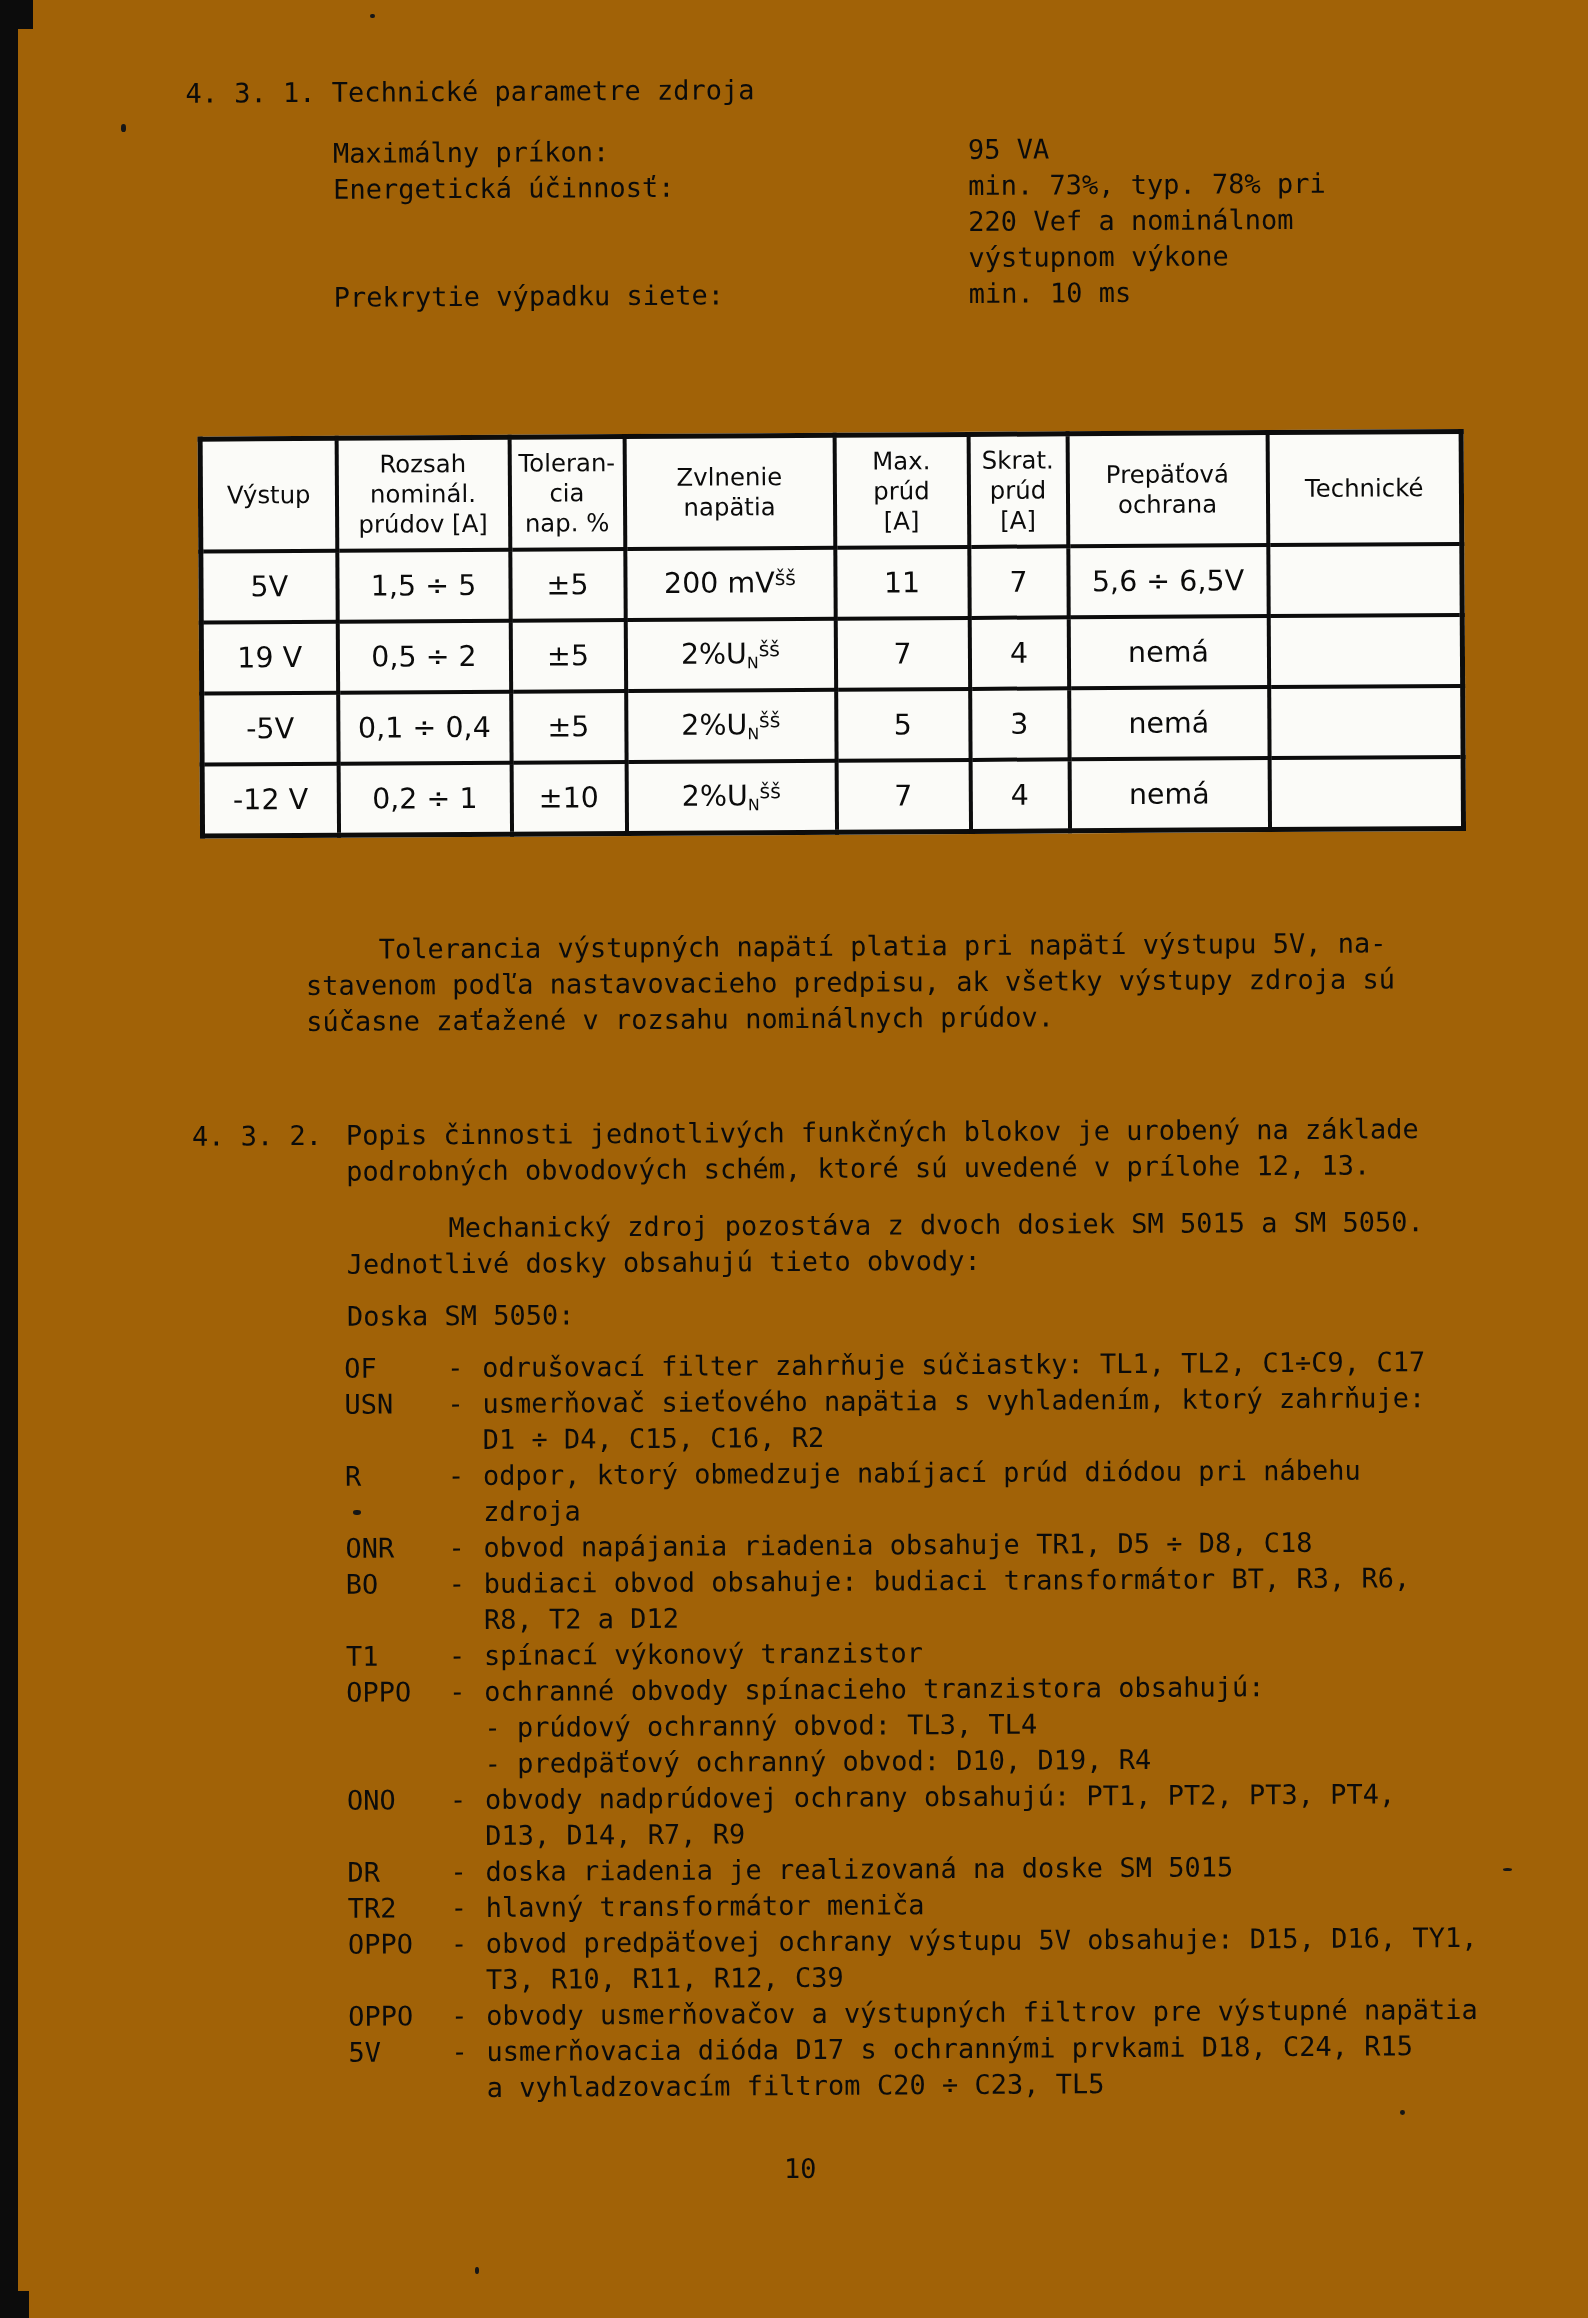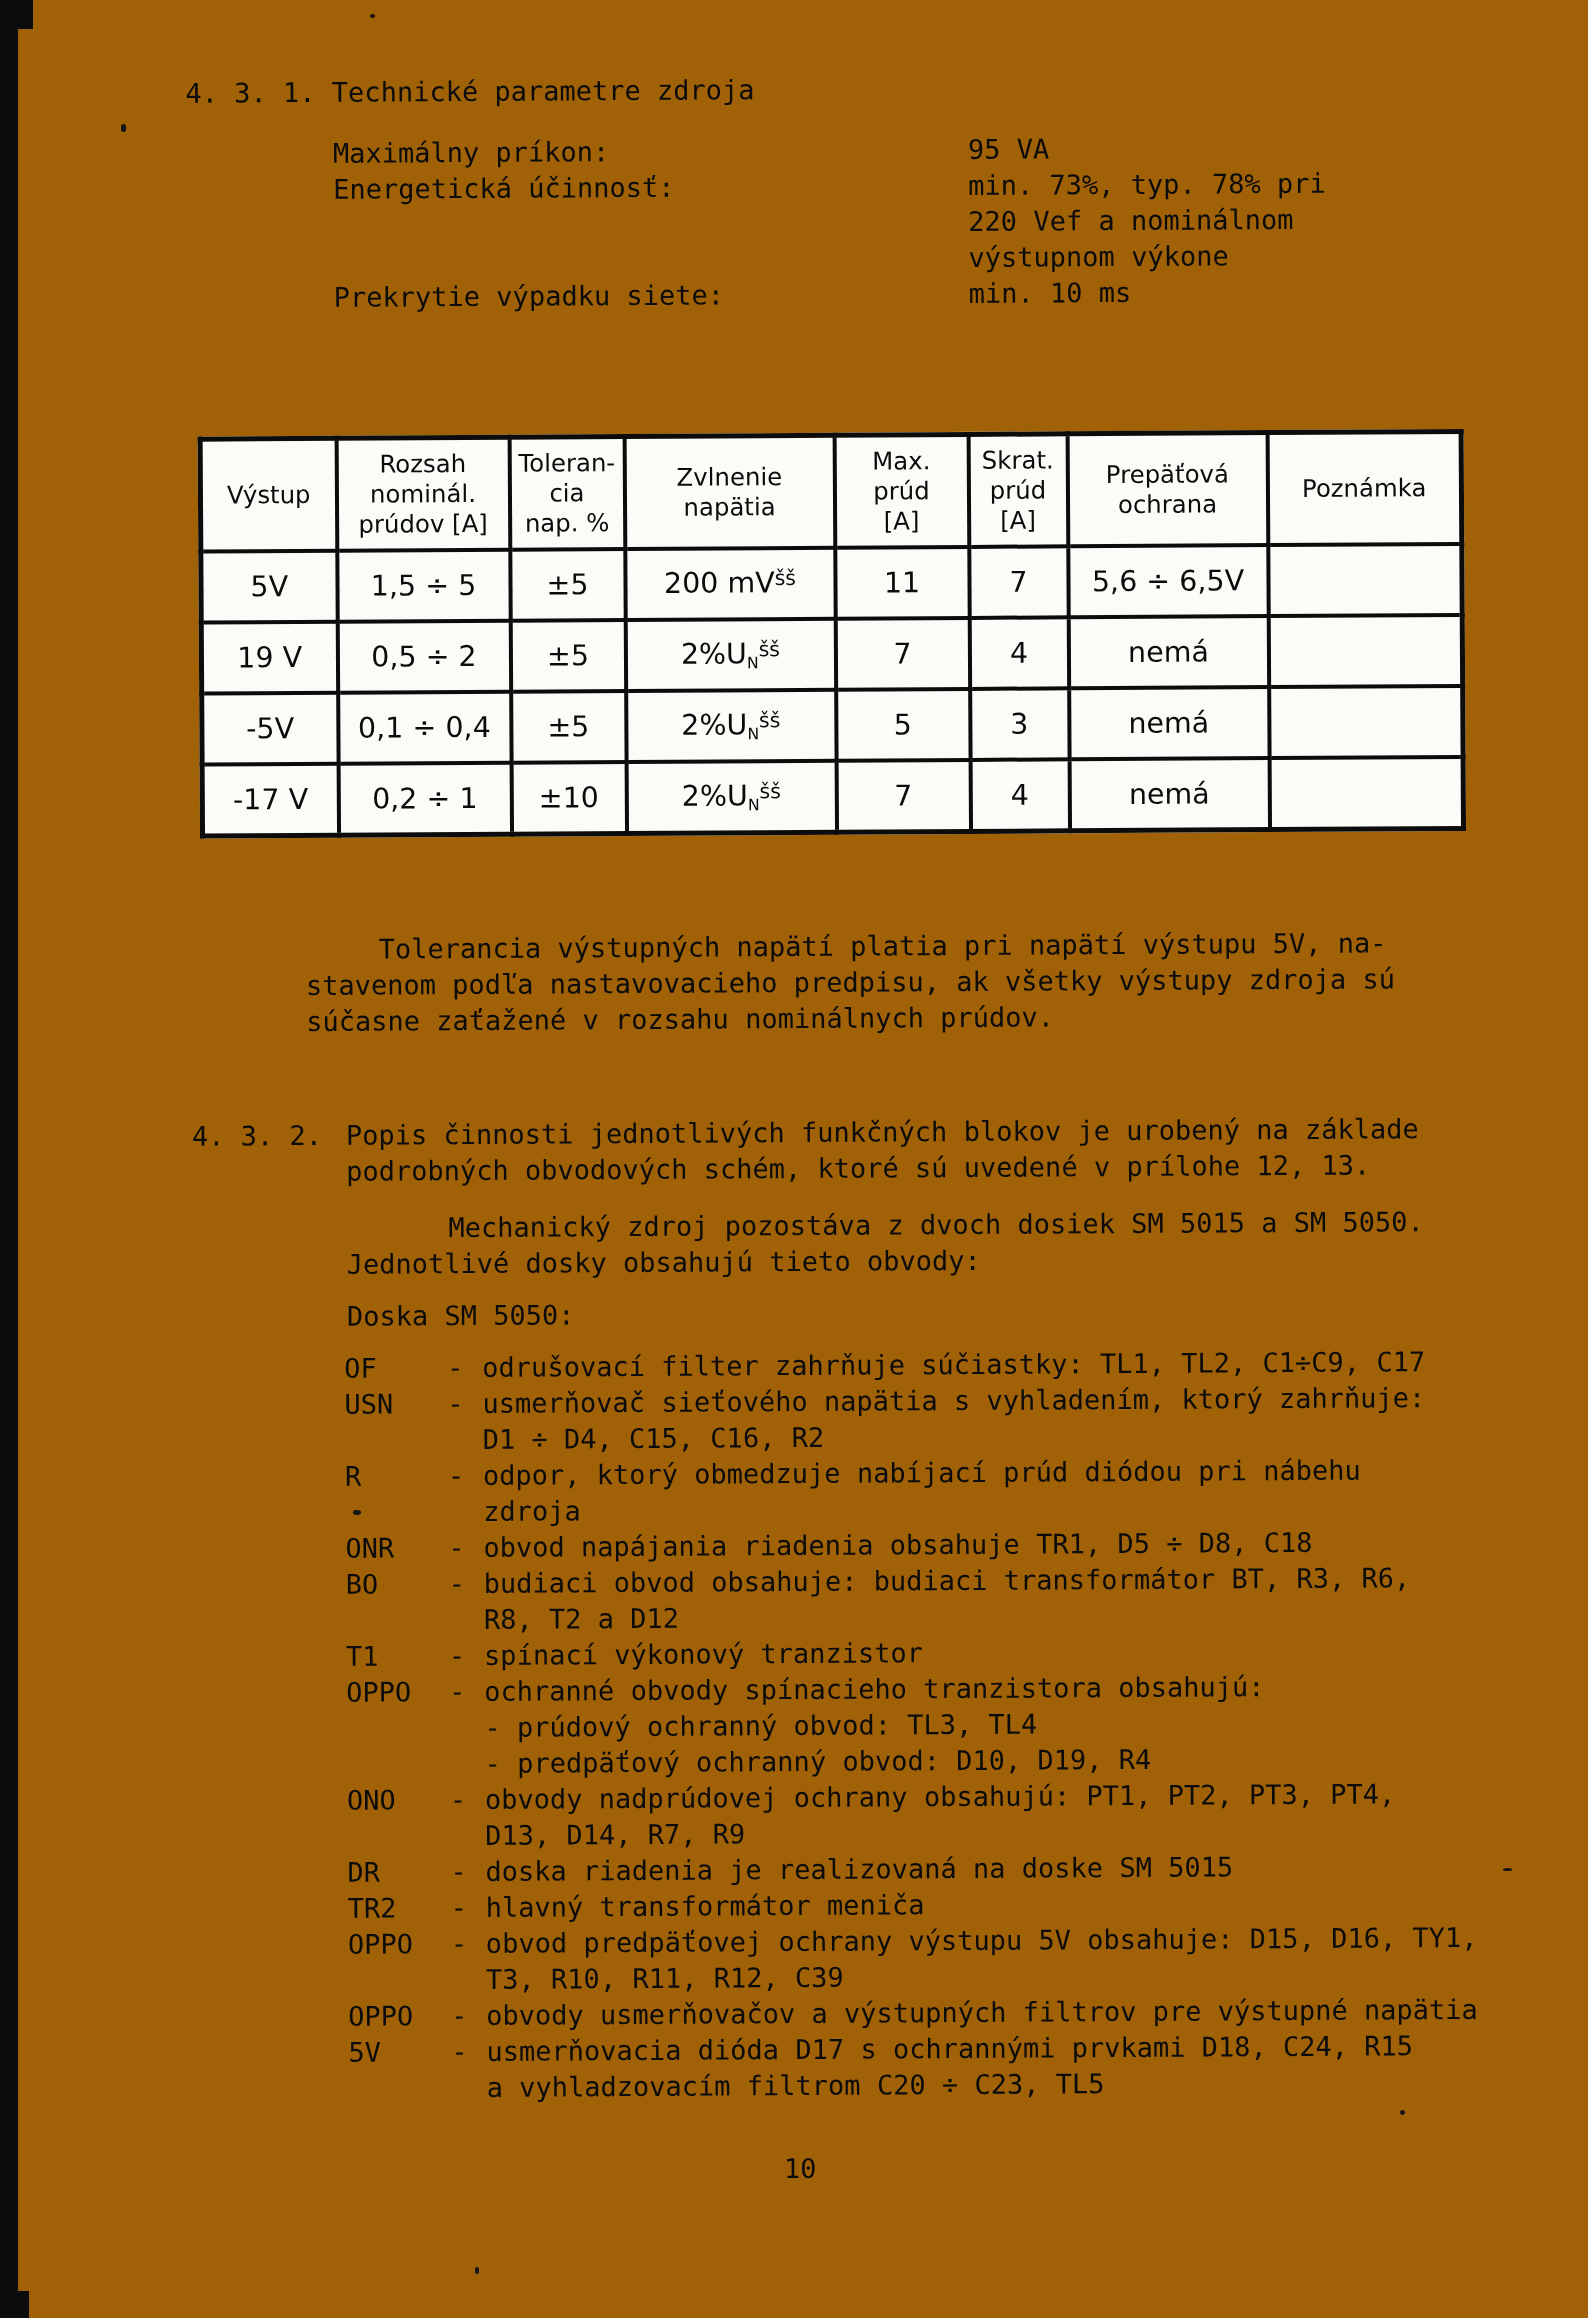--- a/index.html
+++ b/index.html
@@ -96,21 +96,21 @@
             <th>Zvlnenie
 napätia</th>
             <th>Max.
 prúd
 [A]</th>
             <th>Skrat.
 prúd
 [A]</th>
             <th>Prepäťová
 ochrana</th>
-            <th>Poznámka</th>
+            <th>Technické</th>
           </tr>
         </thead>
         <tbody>
           <tr>
             <td>5V</td>
             <td>1,5 ÷ 5</td>
             <td>±5</td>
             <td><span>200 mV</span><span class="cell-sub"></span><span class="cell-sup">šš</span></td>
             <td>11</td>
             <td>7</td>
@@ -131,21 +131,21 @@
             <td>-5V</td>
             <td>0,1 ÷ 0,4</td>
             <td>±5</td>
             <td><span>2%U</span><span class="cell-sub">N</span><span class="cell-sup">šš</span></td>
             <td>5</td>
             <td>3</td>
             <td>nemá</td>
             <td></td>
           </tr>
           <tr>
-            <td>-17 V</td>
+            <td>-12 V</td>
             <td>0,2 ÷ 1</td>
             <td>±10</td>
             <td><span>2%U</span><span class="cell-sub">N</span><span class="cell-sup">šš</span></td>
             <td>7</td>
             <td>4</td>
             <td>nemá</td>
             <td></td>
           </tr>
         </tbody>
       </table>

